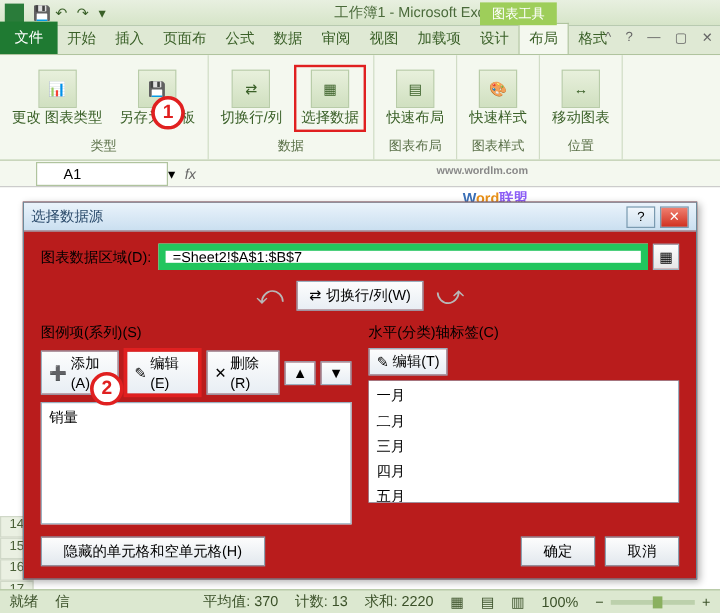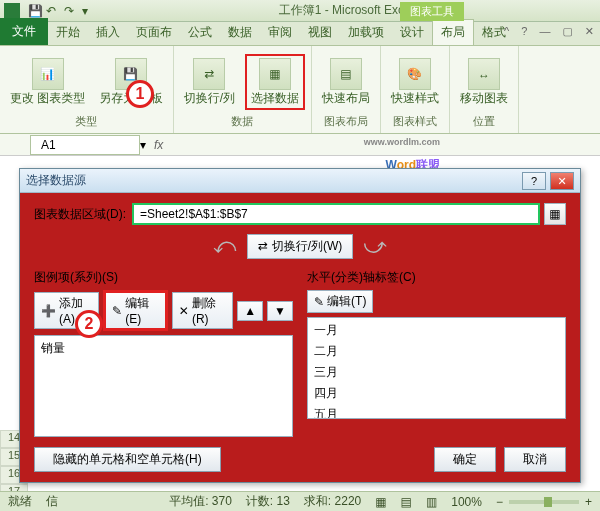--- a/index.html
+++ b/index.html
@@ -20,36 +20,36 @@
 .ribbon{height:88px;background:#f4f8ef;display:flex;border-bottom:1px solid #b0c49e}
 .rgroup{border-right:1px solid #d0dcc5;padding:4px 6px;display:flex;flex-direction:column;align-items:center;justify-content:space-between}
 .rgroup .icons{display:flex;gap:6px;align-items:center;flex:1}
 .rgroup .glabel{color:#5a7048;font-size:11px}
 .ricon{display:flex;flex-direction:column;align-items:center;gap:2px;padding:2px 4px;color:#3a6028}
 .ricon .box{width:32px;height:32px;background:linear-gradient(#e8f0dc,#d0e0c0);border:1px solid #b8cca8;display:flex;align-items:center;justify-content:center}
 .ricon .lbl{font-size:12px;line-height:1.1;}
 .ricon.highlighted{border:2px solid #e02020}
 .callout{position:absolute;width:28px;height:28px;border:3px solid #e02020;border-radius:50%;background:#fff;color:#e02020;font-weight:bold;font-size:16px;display:flex;align-items:center;justify-content:center;z-index:50}
 .namebox-row{height:22px;display:flex;align-items:center;border-bottom:1px solid #ccc;background:#f4f8ef}
-.namebox{width:110px;border:1px solid #b0c49e;background:#fff;padding:2px 10px;margin-left:30px}
+.namebox{width:110px;border:1px solid #b0c49e;background:#fff;padding:2px 22px;margin-left:30px}
 .fxlab{margin:0 8px;font-style:italic;color:#666}
 .watermark{position:absolute;right:160px;top:145px;font-size:26px;font-weight:bold;z-index:3}
 .watermark .w1{color:#3a6fb7}
 .watermark .w2{color:#e89018}
 .watermark .w3{color:#8b5cf6}
 .watermark .sm{font-size:9px;color:#888;position:absolute;top:-8px;right:0}
 .dialog{position:absolute;left:19px;top:168px;width:562px;background:#b91c1c;border:1px solid #6a8a9a;box-shadow:2px 2px 6px rgba(0,0,0,.3);z-index:10}
 .dlg-title{background:linear-gradient(#eaf3fb,#cadff0);height:24px;display:flex;align-items:center;padding:0 6px;border-bottom:1px solid #a0b8c8}
 .dlg-title .t{flex:1;color:#2a4a6a}
 .dlg-title .btn{width:24px;height:18px;margin-left:4px;border:1px solid #7a9ab0;background:linear-gradient(#f0f6fb,#d0e2f0);text-align:center;font-size:11px;line-height:16px}
 .dlg-title .btn.close{background:linear-gradient(#f08070,#d03020);color:#fff}
 .dlg-body{padding:10px 14px}
 .row{display:flex;align-items:center;margin-bottom:8px}
 .row label{margin-right:6px}
-.txt{flex:1;border:2px solid #22c55e;background:#fff;padding:3px 6px;height:22px}
+.txt{flex:1;border:6px solid #22c55e;background:#fff;padding:3px 6px;height:22px}
 .minibtn{width:22px;height:22px;border:1px solid #a0b4c0;background:linear-gradient(#fdfdfd,#e6e6e6);margin-left:4px;display:flex;align-items:center;justify-content:center}
 .arrows{display:flex;justify-content:center;align-items:center;gap:10px;margin:6px 0 10px}
 .arrows .arr{font-size:22px;color:#b8b8b8}
 .btn2{border:1px solid #9ab0c0;background:linear-gradient(#fdfdfd,#e8eef4);padding:3px 10px;display:inline-flex;align-items:center;gap:4px}
 .cols{display:flex;gap:14px}
 .col{flex:1;display:flex;flex-direction:column}
 .col .hdr{margin-bottom:4px}
 .toolbar{display:flex;gap:4px;margin-bottom:4px;align-items:center}
 .tbtn{border:1px solid #9ab0c0;background:linear-gradient(#fdfdfd,#e8eef4);padding:2px 6px;display:inline-flex;align-items:center;gap:3px;font-size:12px}
 .tbtn.hl{border:3px solid #e02020}

